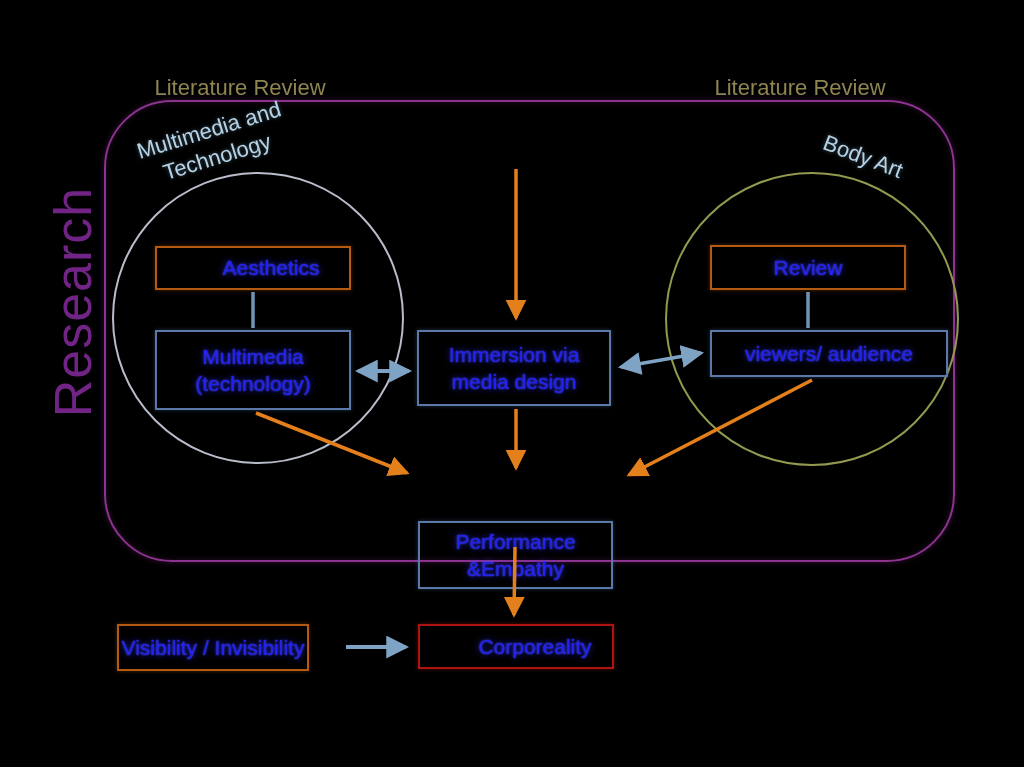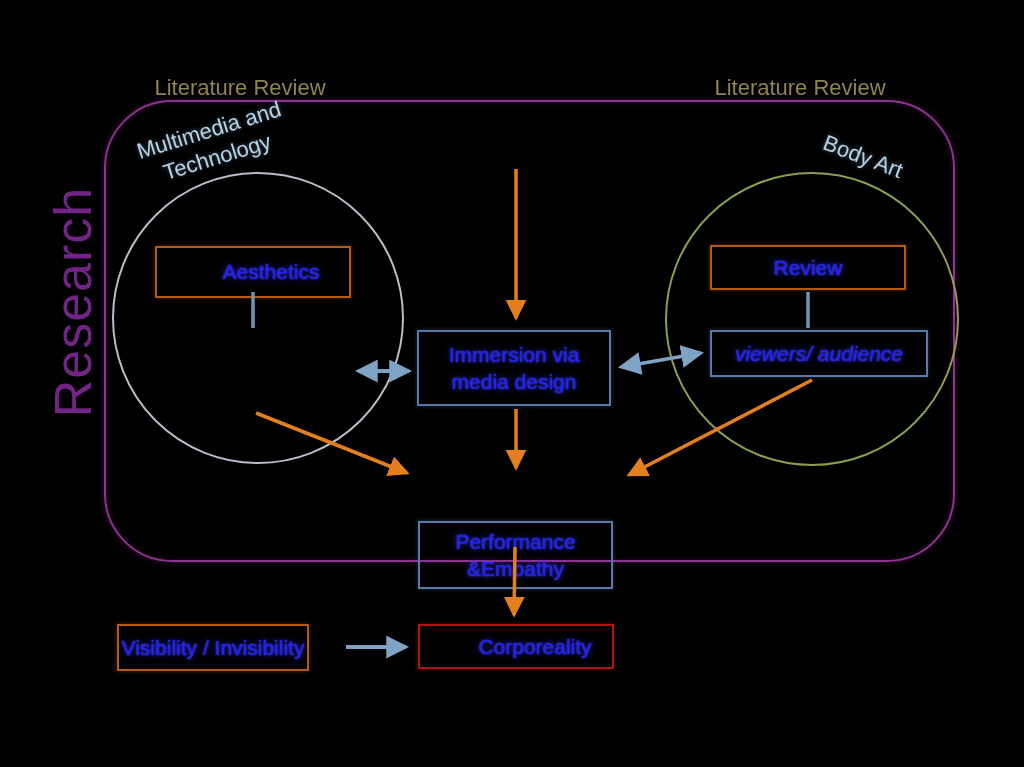--- a/index.html
+++ b/index.html
@@ -75,25 +75,25 @@
     line-height:1.3;
     color:#2222f0;
     text-shadow:0 0 7px rgba(45,45,255,.85),0 0 2px rgba(90,90,255,.9);
     border:2px solid;
     box-sizing:border-box;
   }
   .node.orange{border-color:#b55a12;box-shadow:0 0 4px rgba(190,100,25,.4);}
   .node.slate {border-color:#5a78a8;box-shadow:0 0 4px rgba(100,140,190,.35);}
   .node.red   {border-color:#b01410;box-shadow:0 0 4px rgba(190,30,20,.45);padding-left:38px;}
   #node-art          {left:418px;top:123px;width:195px;height:44px;}
-  #node-aesthetics   {left:155px;top:246px;width:196px;height:52px;padding-left:36px;}
+  #node-aesthetics   {left:155px;top:246px;width:196px;height:44px;padding-left:36px;}
   #node-corpus       {left:710px;top:245px;width:196px;height:45px;}
   #node-multimedia   {left:155px;top:330px;width:196px;height:80px;}
   #node-immersion    {left:417px;top:330px;width:194px;height:76px;}
-  #node-viewers      {left:710px;top:330px;width:218px;height:47px;font-style:italic;}
+  #node-viewers      {left:710px;top:330px;width:238px;height:47px;}
   #node-performance  {left:418px;top:477px;width:195px;height:68px;margin-top:44px;}
   #node-visibility   {left:117px;top:624px;width:192px;height:47px;}
   #node-corporeality {left:418px;top:624px;width:196px;height:45px;}
   
   #edges{
     position:absolute;left:0;top:0;width:1024px;height:767px;
     pointer-events:none;
   }
 </style>
 </head>
@@ -110,20 +110,22 @@
 
   <div id="circle-multimedia" class="cluster-circle"></div>
   <div id="circle-bodyart" class="cluster-circle"></div>
 
   <div id="cluster-label-multimedia" class="cluster-label">Multimedia and
 Technology</div>
   <div id="cluster-label-bodyart" class="cluster-label">Body Art</div>
 
   <div id="node-aesthetics" class="node orange">Aesthetics</div>
   <div id="node-corpus" class="node orange">Review</div>
+  <div id="node-multimedia" class="node slate">Multimedia
+(technology)</div>
   <div id="node-immersion" class="node slate">Immersion via
 media design</div>
   <div id="node-viewers" class="node slate">viewers/ audience</div>
   <div id="node-performance" class="node slate">Performance
 &amp;Empathy</div>
   <div id="node-visibility" class="node orange">Visibility / Invisibility</div>
   <div id="node-corporeality" class="node red">Corporeality</div>
 
   <svg id="edges" viewBox="0 0 1024 767" xmlns="http://www.w3.org/2000/svg">
     <defs>

